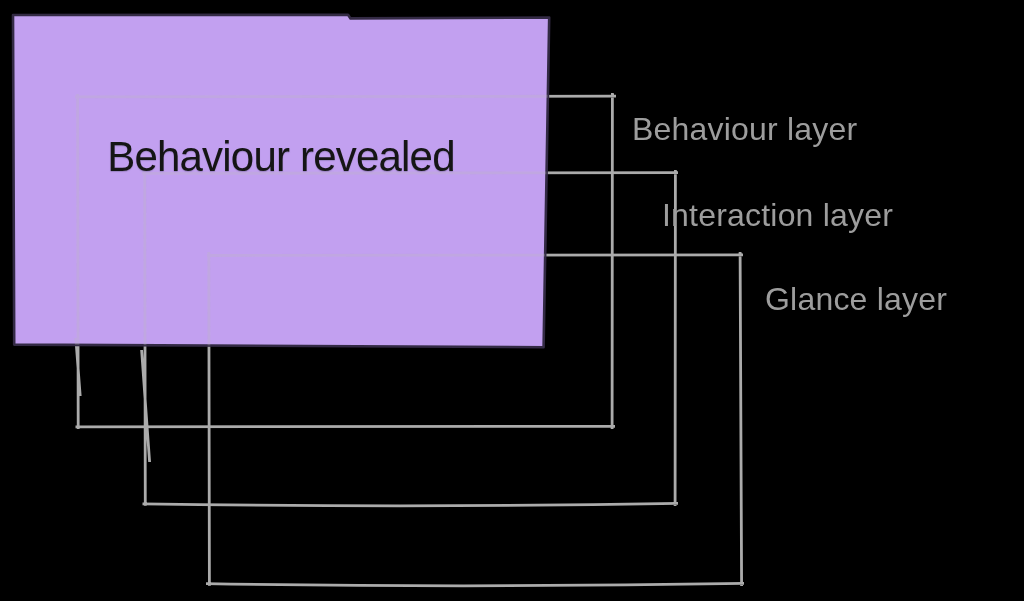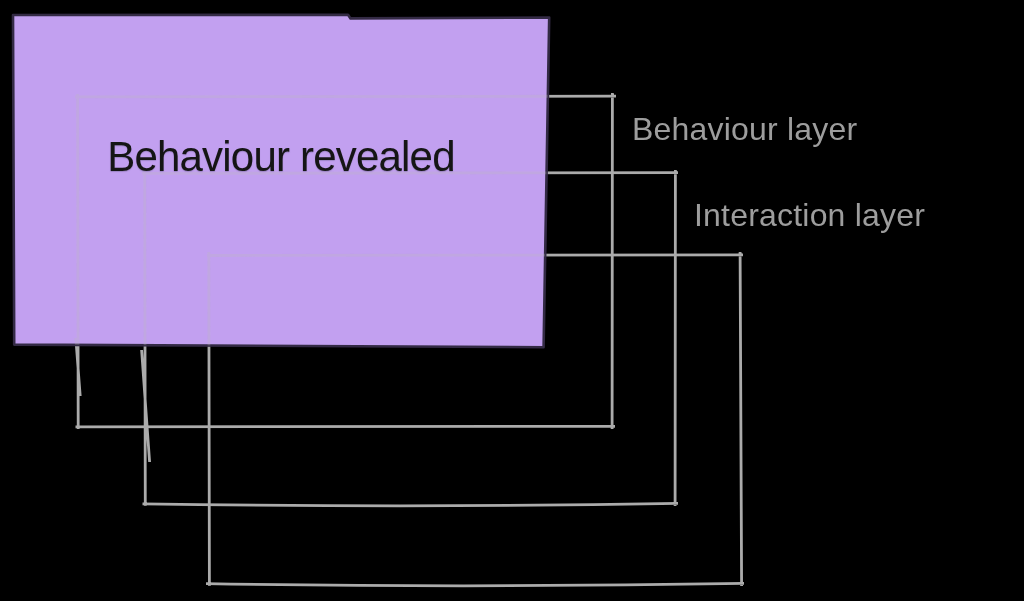--- a/index.html
+++ b/index.html
@@ -52,21 +52,21 @@
   .layer-label {
     position: absolute;
     font-size: 32px;
     line-height: 25px;
     font-weight: 500;
     letter-spacing: 0.2px;
     color: var(--label-color);
     white-space: nowrap;
   }
   .label-behaviour   { left: 632px; top: 117px; }
-  .label-interaction { left: 694px; top: 203px; }
+  .label-interaction { left: 662px; top: 203px; }
   .label-glance      { left: 765px; top: 287px; }
 </style>
 </head>
 <body>
 
 <div class="stage">
 
   <svg class="diagram-svg" viewBox="0 0 1024 601" aria-hidden="true">
     <defs>
       <path id="noteShape" d="M13,15 L348,14.8 L350.5,18.4 L549.2,17.6 L543.6,347.2 L14.2,344.6 Z"></path>
@@ -94,14 +94,15 @@
   </svg>
 
   <div class="note-text">
     <div>Behaviour revealed</div>
   </div>
 
   <div class="layer-label label-behaviour">Behaviour layer</div>
 
   <div class="layer-label label-interaction">Interaction layer</div>
 
+  <div class="layer-label label-glance">Glance layer</div>
 
 </div>
 
 </body></html>

